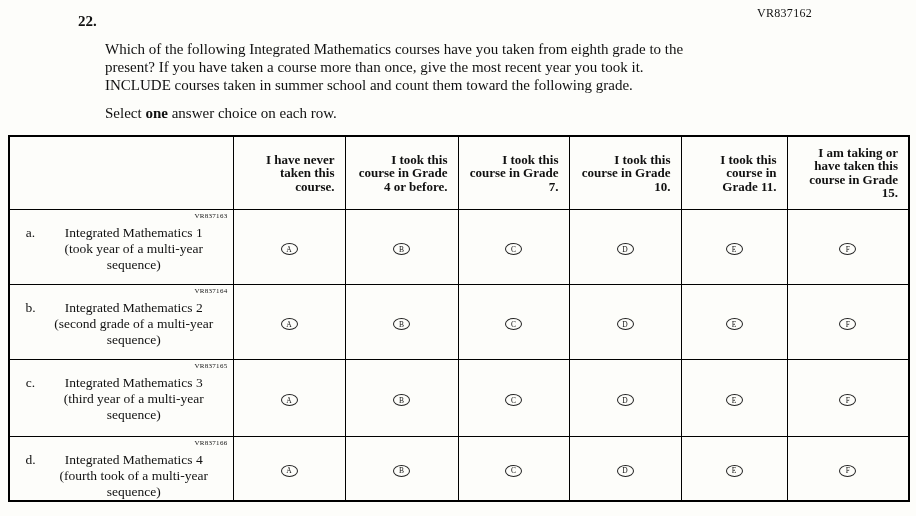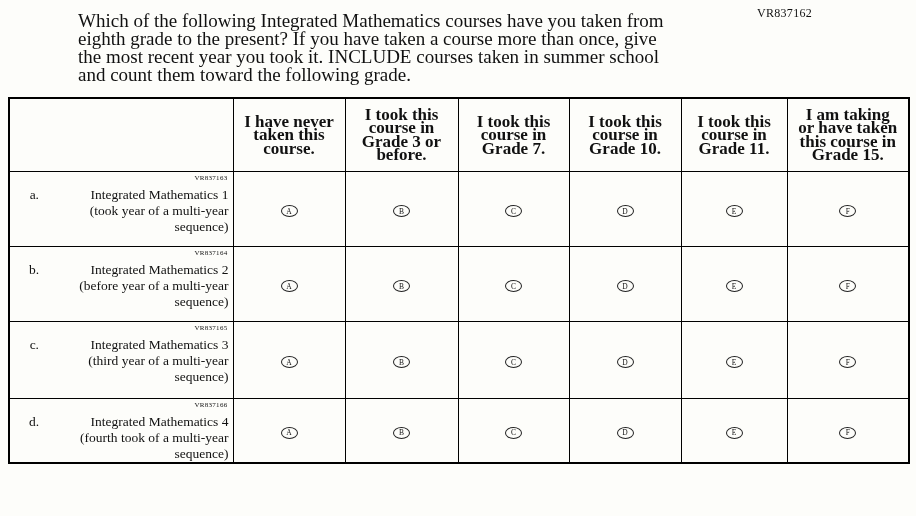--- a/index.html
+++ b/index.html
@@ -24,54 +24,55 @@
   }
   .qnum {
     font-weight: bold;
     font-size: 15px;
     width: 27px;
     flex: none;
     line-height: 18px;
   }
   .qtext {
     width: 604px;
-    font-size: 19px;
+    font-size: 15px;
     line-height: 18px;
+    margin-top: 28px;
   }
   .qinstr {
     margin-top: 11px;
     font-size: 15px;
   }
   table.grid {
     border-collapse: collapse;
     table-layout: fixed;
     width: 900px;
     margin: 13px 0 0 8px;
     border: 2px solid #000;
   }
   .grid th, .grid td { border: 1px solid #000; }
   .grid thead th {
     height: 73px;
-    font-size: 17px;
+    font-size: 13px;
     font-weight: bold;
     line-height: 13.5px;
-    text-align: center;
+    text-align: right;
     vertical-align: middle;
     padding: 3px 10px;
   }
   .grid tbody tr.r0 td, .grid tbody tr.r1 td { height: 75px; }
   .grid tbody tr.r2 td { height: 77px; }
   .grid tbody tr.r3 td { height: 64px; }
   .grid tbody td.answer-cell {
     text-align: center;
     vertical-align: middle;
   }
   td.stub {
     position: relative;
-    text-align: right;
+    text-align: center;
     vertical-align: top;
     padding: 0;
   }
   .rowcode {
     position: absolute;
     top: 2px;
     right: 5px;
     font-size: 7px;
     letter-spacing: 0.3px;
   }
@@ -100,40 +101,42 @@
   }
 </style>
 </head>
 <body>
 
 <div class="page">
 
   <div class="form-code">VR837162</div>
 
   <div class="question">
+    <div class="qnum">22.</div>
     <div class="qbody">
       <p class="qtext">Which of the following Integrated Mathematics courses have you taken from eighth grade to the present? If you have taken a course more than once, give the most recent year you took it. INCLUDE courses taken in summer school and count them toward the following grade.</p>
+      <p class="qinstr"><span>Select </span><b>one</b><span> answer choice on each row.</span></p>
     </div>
   </div>
 
   <table class="grid">
     <colgroup>
       <col style="width:224px">
       <col style="width:112px">
       <col style="width:113px">
       <col style="width:111px">
       <col style="width:112px">
       <col style="width:106px">
       <col style="width:122px">
     </colgroup>
     <thead>
       <tr>
         <th class="stub-head"></th>
         <th>I have never taken this course.</th>
-        <th>I took this course in Grade 3 or before.</th>
+        <th>I took this course in Grade 4 or before.</th>
         <th>I took this course in Grade 7.</th>
         <th>I took this course in Grade 10.</th>
         <th>I took this course in Grade 11.</th>
         <th>I am taking or have taken this course in Grade 15.</th>
       </tr>
     </thead>
     <tbody>
       <tr class="r0">
         <td class="stub">
           <span class="rowcode">VR837163</span>
@@ -152,21 +155,21 @@
         <td class="answer-cell"><span class="bubble">E</span></td>
         <td class="answer-cell"><span class="bubble">F</span></td>
       </tr>
       <tr class="r1">
         <td class="stub">
           <span class="rowcode">VR837164</span>
           <div class="rowlabel">
             <span class="rl-letter">b.</span>
             <span class="rl-text">
                 <b class="rl-title">Integrated Mathematics 2</b>
-                <span class="rl-sub">(before year of a multi-year sequence)</span>
+                <span class="rl-sub">(second grade of a multi-year sequence)</span>
               </span>
           </div>
         </td>
         <td class="answer-cell"><span class="bubble">A</span></td>
         <td class="answer-cell"><span class="bubble">B</span></td>
         <td class="answer-cell"><span class="bubble">C</span></td>
         <td class="answer-cell"><span class="bubble">D</span></td>
         <td class="answer-cell"><span class="bubble">E</span></td>
         <td class="answer-cell"><span class="bubble">F</span></td>
       </tr>

